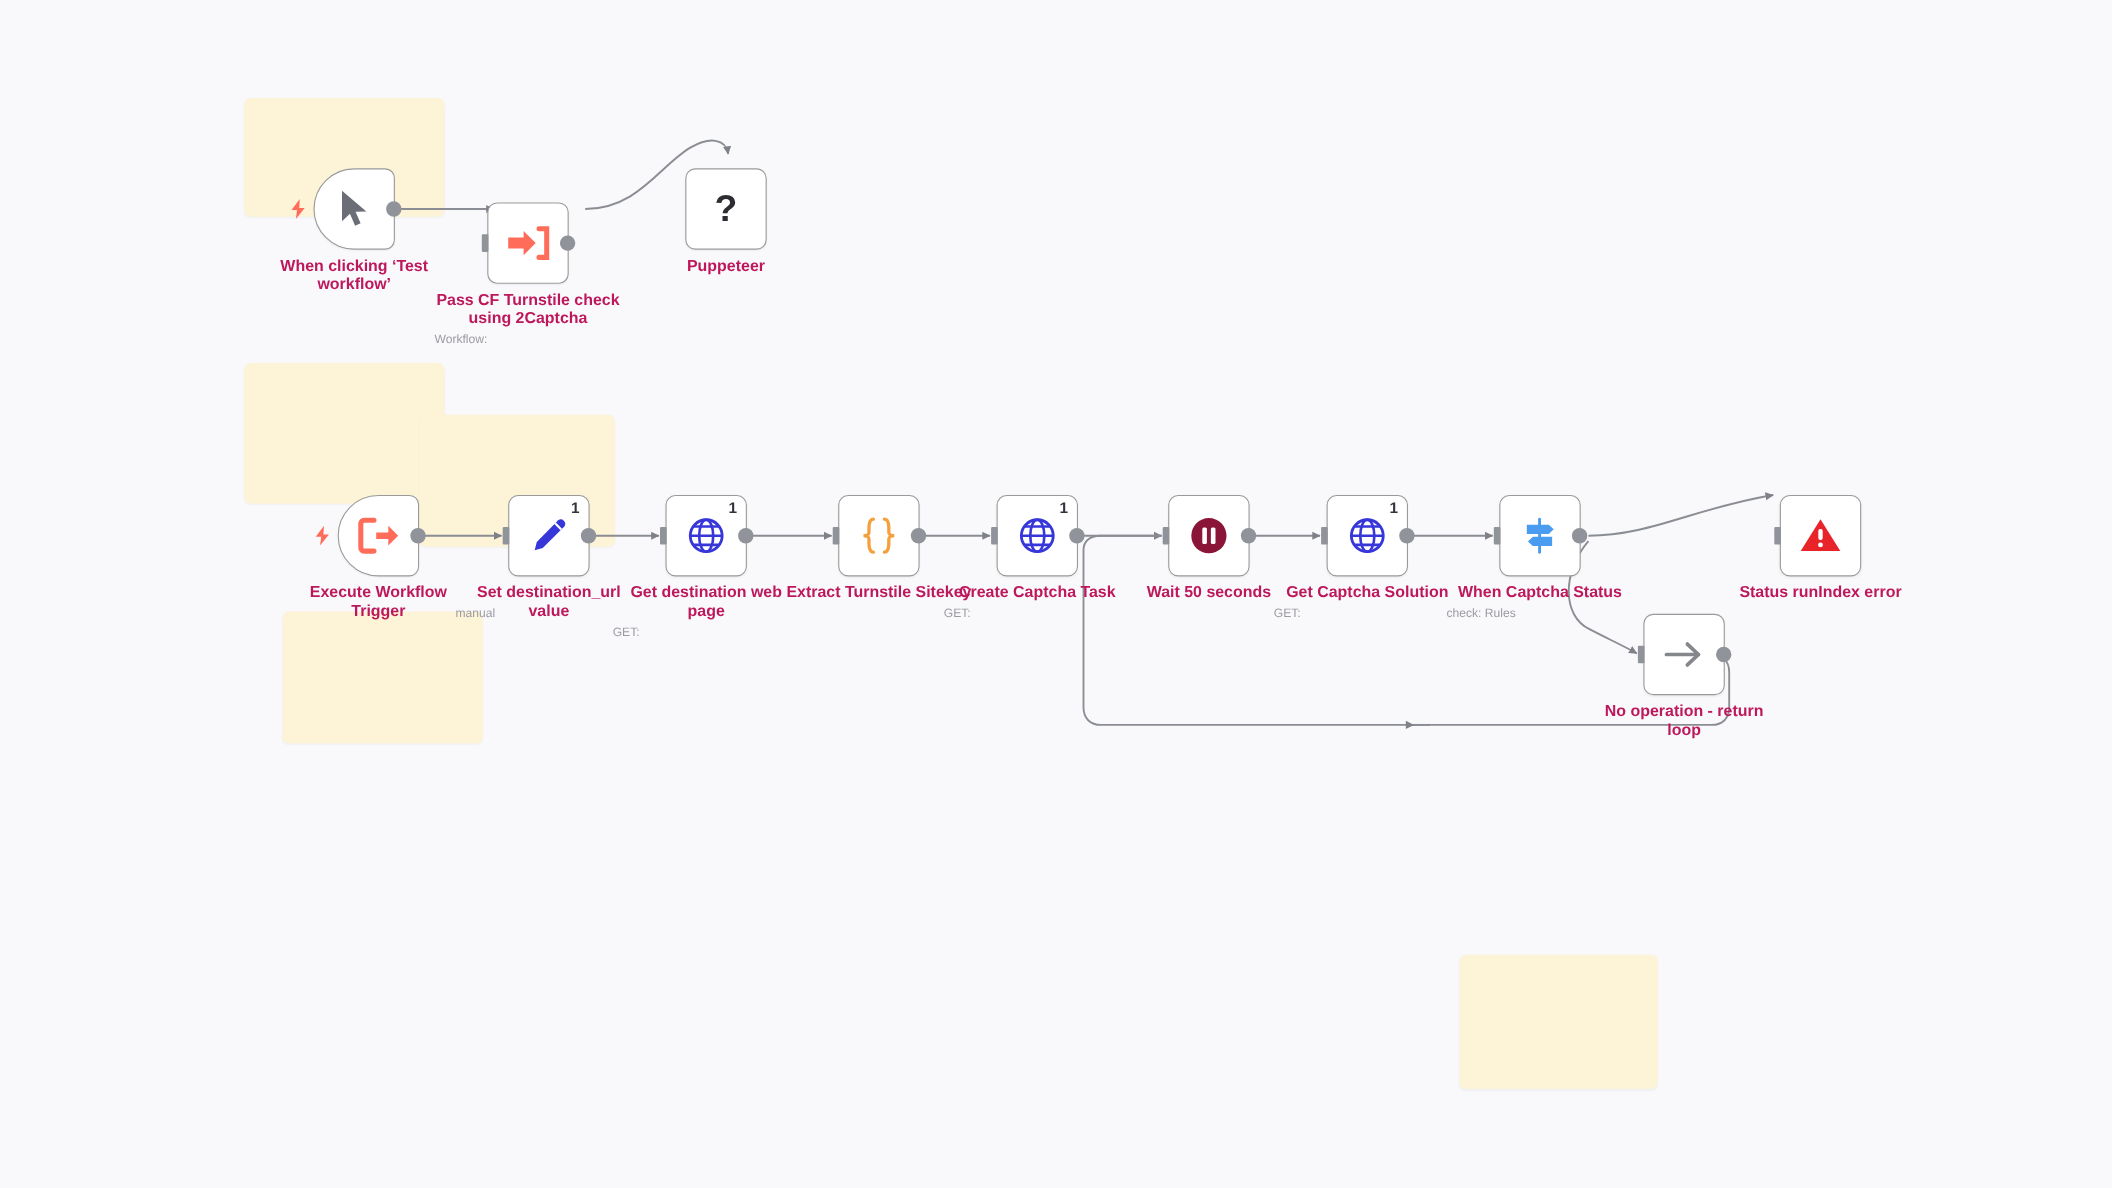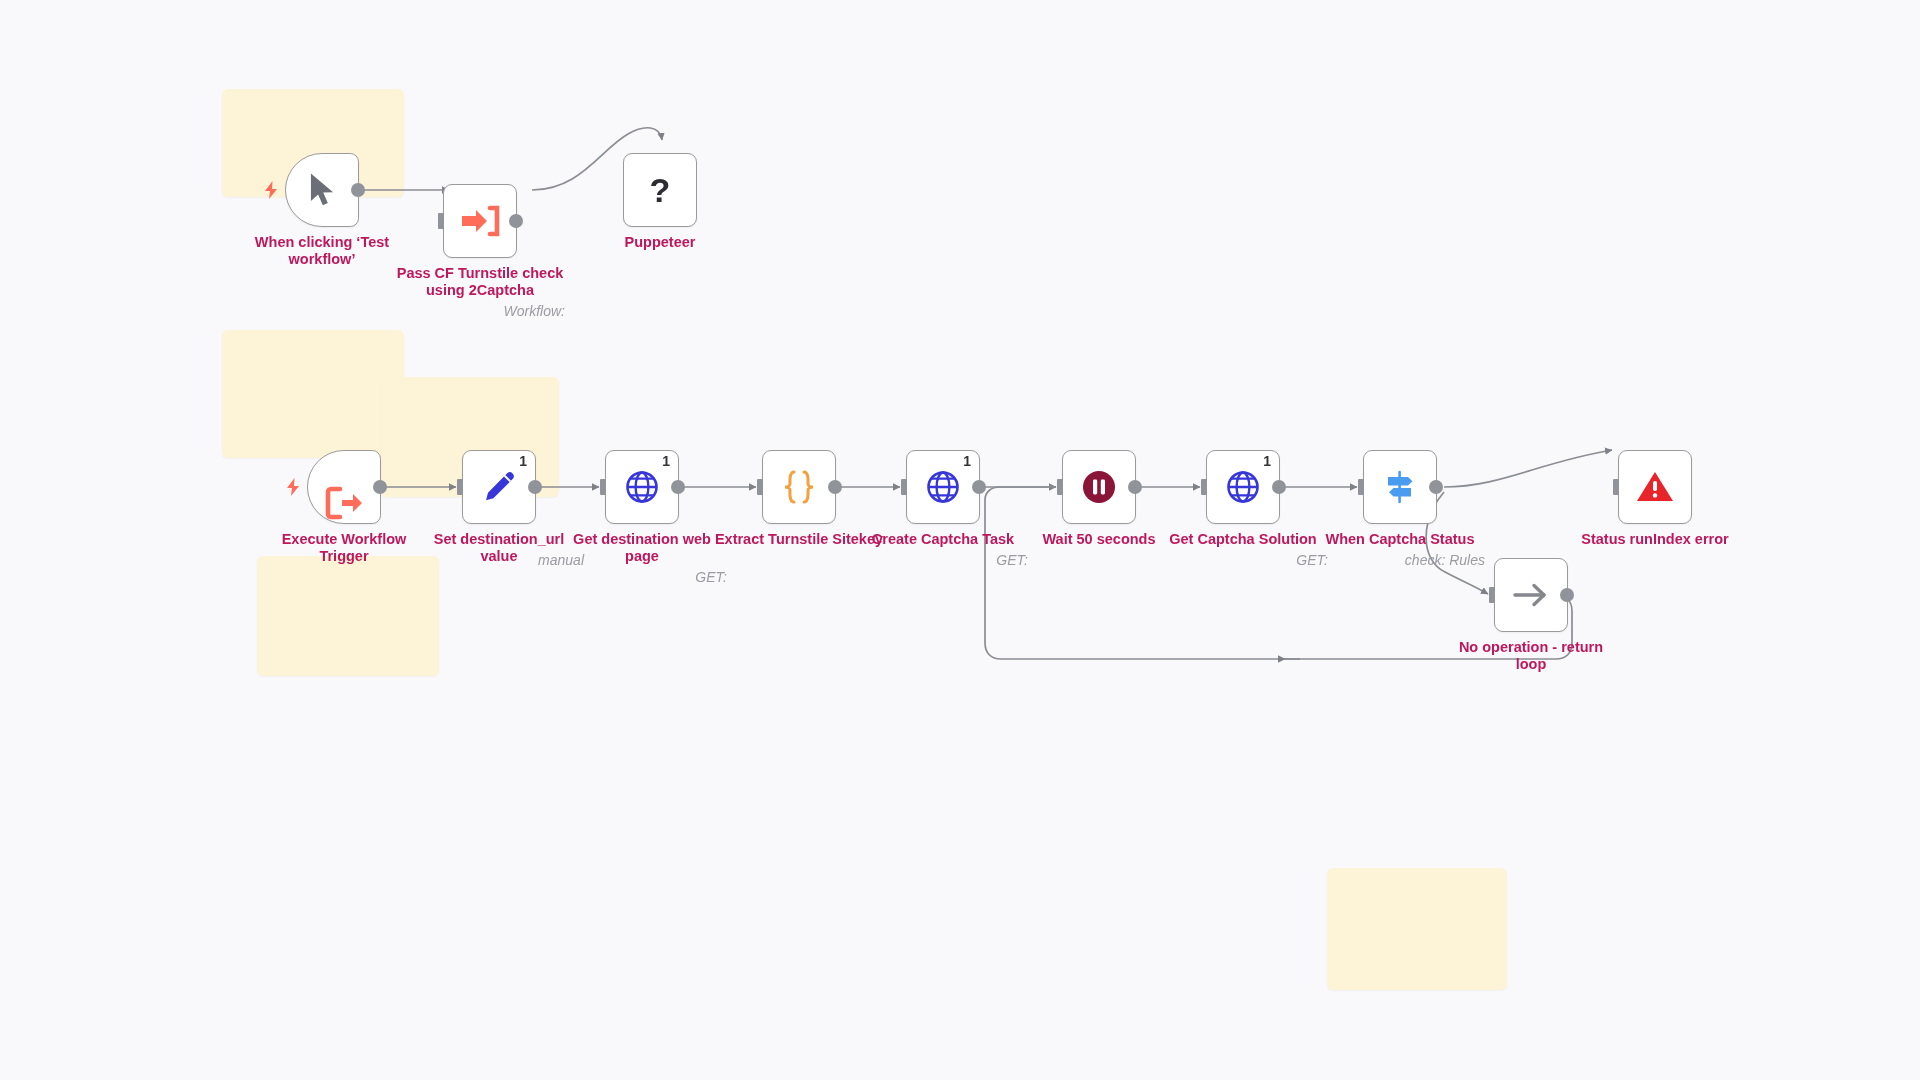--- a/index.html
+++ b/index.html
@@ -87,26 +87,25 @@
     font-weight: 700;
     color: #be185d;
     line-height: 1.15;
     white-space: pre-line;
   }
   .node-sublabel {
     position: absolute;
     left: 50%;
     transform: translateX(-50%);
     width: 170px;
-    text-align: right;
-    font-size: 14px;
+    text-align: left;
+    font-size: 11px;
     font-weight: 400;
     color: #9b9ca3;
     line-height: 1.15;
-    font-style: italic;
   }
 
   
   .out-dot {
     position: absolute;
     width: 14px;
     height: 14px;
     border-radius: 50%;
     background: #909399;
     top: 50%;
@@ -213,21 +212,21 @@
     <span class="node-sublabel" style="top:118px;">Workflow:</span>
   </div>
 
   <div class="node" style="left:623px; top:153px;">
     <span class="node-icon">
       <span style="font-size:34px; font-weight:700; color:#2c2c32; line-height:1;">?</span>
     </span>
     <span class="node-label">Puppeteer</span>
   </div>
 
-  <div class="node trigger" style="left:307px; top:450px;align-items:flex-end;">
+  <div class="node trigger" style="left:307px; top:450px;">
     <span class="bolt">
       <svg width="16" height="18" viewBox="0 0 16 18">
           <path d="M9.5 0 L2 10 h5 l-1 8 L14 8 H9 z" fill="#ff6d5a"></path>
         </svg>
     </span>
     <span class="node-icon">
       <svg width="38" height="34" viewBox="0 0 38 34">
         <path d="M15 3 H6 a3 3 0 0 0 -3 3 v22 a3 3 0 0 0 3 3 h9" fill="none" stroke="#ff6d5a" stroke-width="4.6" stroke-linecap="round"></path>
         <path d="M17 14 h11 V8 l9 9 -9 9 v-6 H17 z" fill="#ff6d5a"></path>
       </svg>

